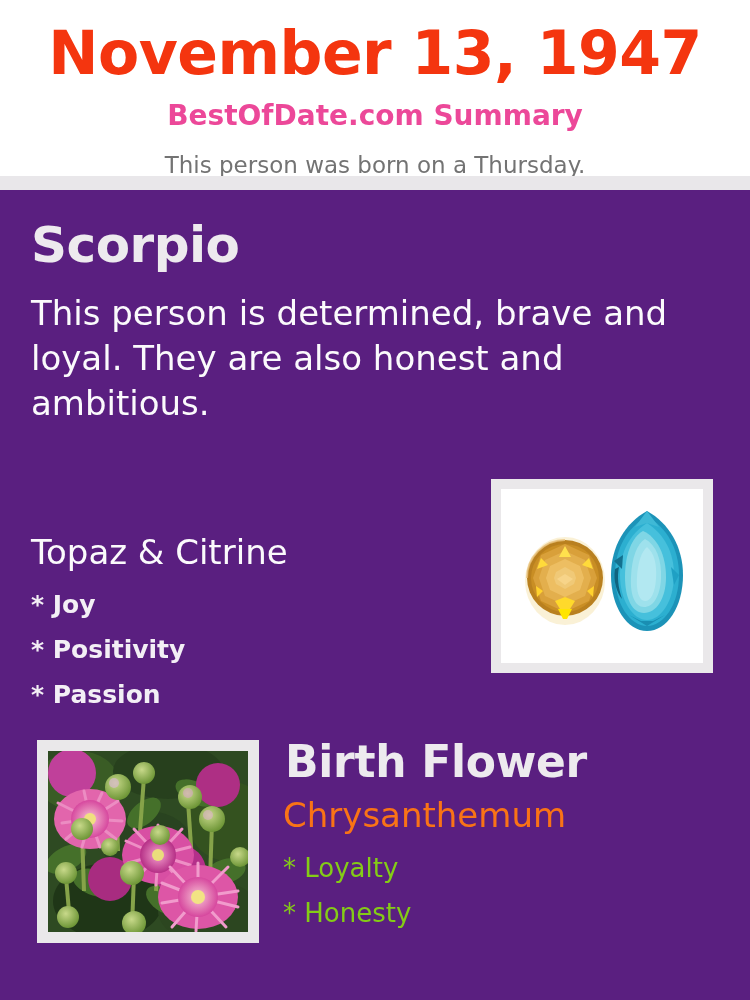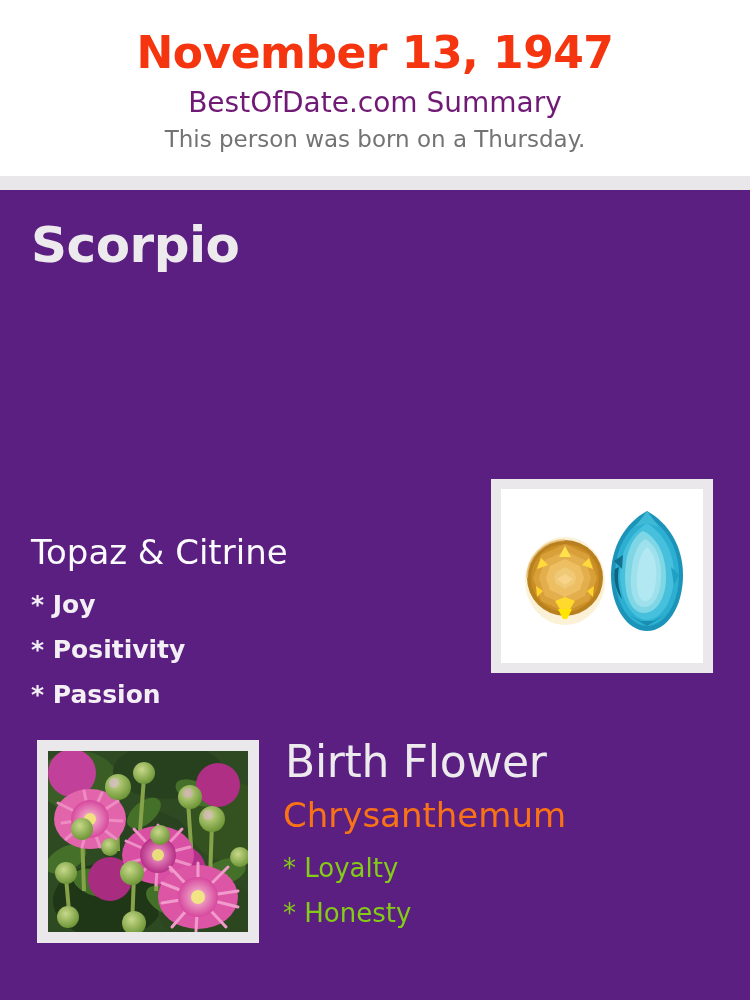--- a/index.html
+++ b/index.html
@@ -29,34 +29,34 @@
     width: 750px;
     height: 176px;
     background: #FFFFFF;
     text-align: center;
     box-sizing: border-box;
   }
   .header-date {
     margin: 0;
     padding-top: 26px;
     font-family: "DejaVu Sans", sans-serif;
-    font-size: 44px;
+    font-size: 60px;
     font-weight: 700;
     line-height: 54px;
     letter-spacing: -0.5px;
     color: #F4350F;
     white-space: nowrap;
   }
   .header-site {
-    margin: 0;
+    margin: 13px;
     padding-top: 6px;
     font-size: 28px;
-    font-weight: 400;
+    font-weight: 700;
     line-height: 34px;
-    color: #701a75;
+    color: #ec4899;
     white-space: nowrap;
   }
   .header-sub {
     margin: 0;
     padding-top: 4px;
     font-size: 23px;
     font-weight: 400;
     line-height: 30px;
     color: #737373;
     white-space: nowrap;
@@ -133,21 +133,21 @@
     color: #F3EFF5;
     white-space: nowrap;
   }
 
   
   .flower-title {
     position: absolute;
     left: 285px; top: 545px;
     margin: 0;
     font-size: 44px;
-    font-weight: 400;
+    font-weight: 700;
     line-height: 54px;
     color: #EDEAEE;
     letter-spacing: -0.3px;
   }
   .flower-sub {
     position: absolute;
     left: 283px; top: 604px;
     margin: 0;
     font-size: 34px;
     font-weight: 400;
@@ -209,20 +209,21 @@
   <div class="header">
     <h1 class="header-date">November 13, 1947</h1>
     <div class="header-site">BestOfDate.com Summary</div>
     <div class="header-sub">This person was born on a Thursday.</div>
   </div>
   <div class="divider"></div>
 
   <div class="body-area">
 
     <h2 class="zodiac-title">Scorpio</h2>
+    <p class="zodiac-desc">This person is determined, brave and loyal. They are also honest and ambitious.</p>
 
     <div class="stone-sub">Topaz &amp; Citrine</div>
     <ul class="stone-list">
       <li>* Joy</li>
       <li>* Positivity</li>
       <li>* Passion</li>
     </ul>
 
     <div class="frame gem-frame">
       <div class="frame-inner gem-inner">

